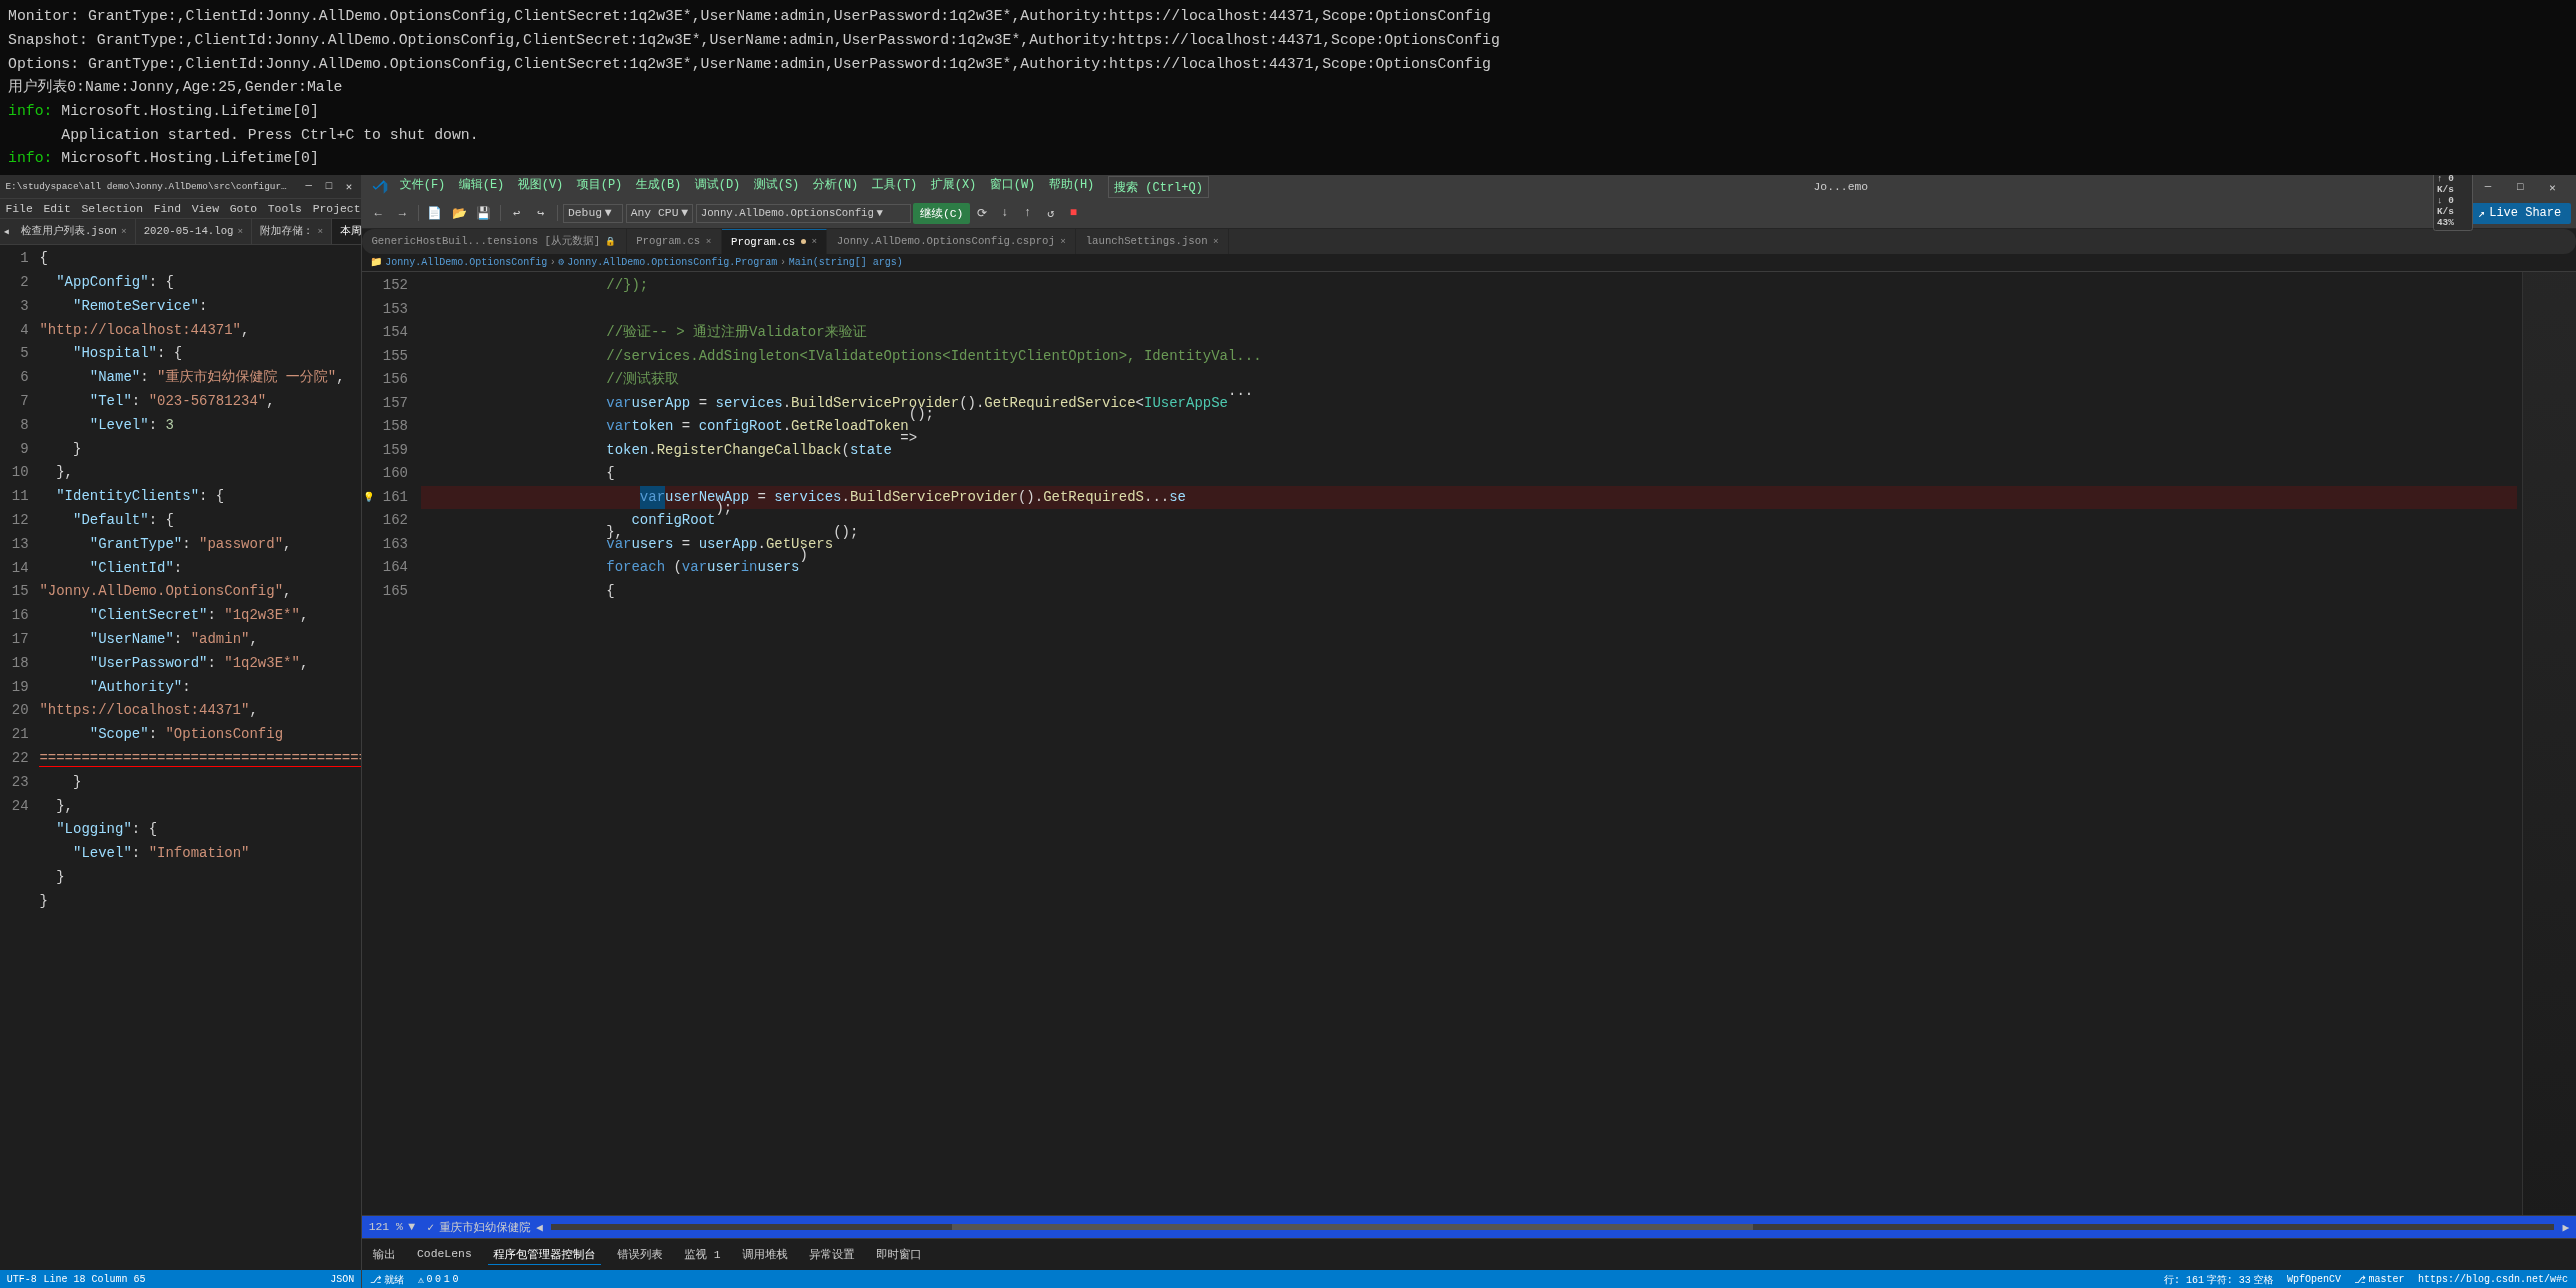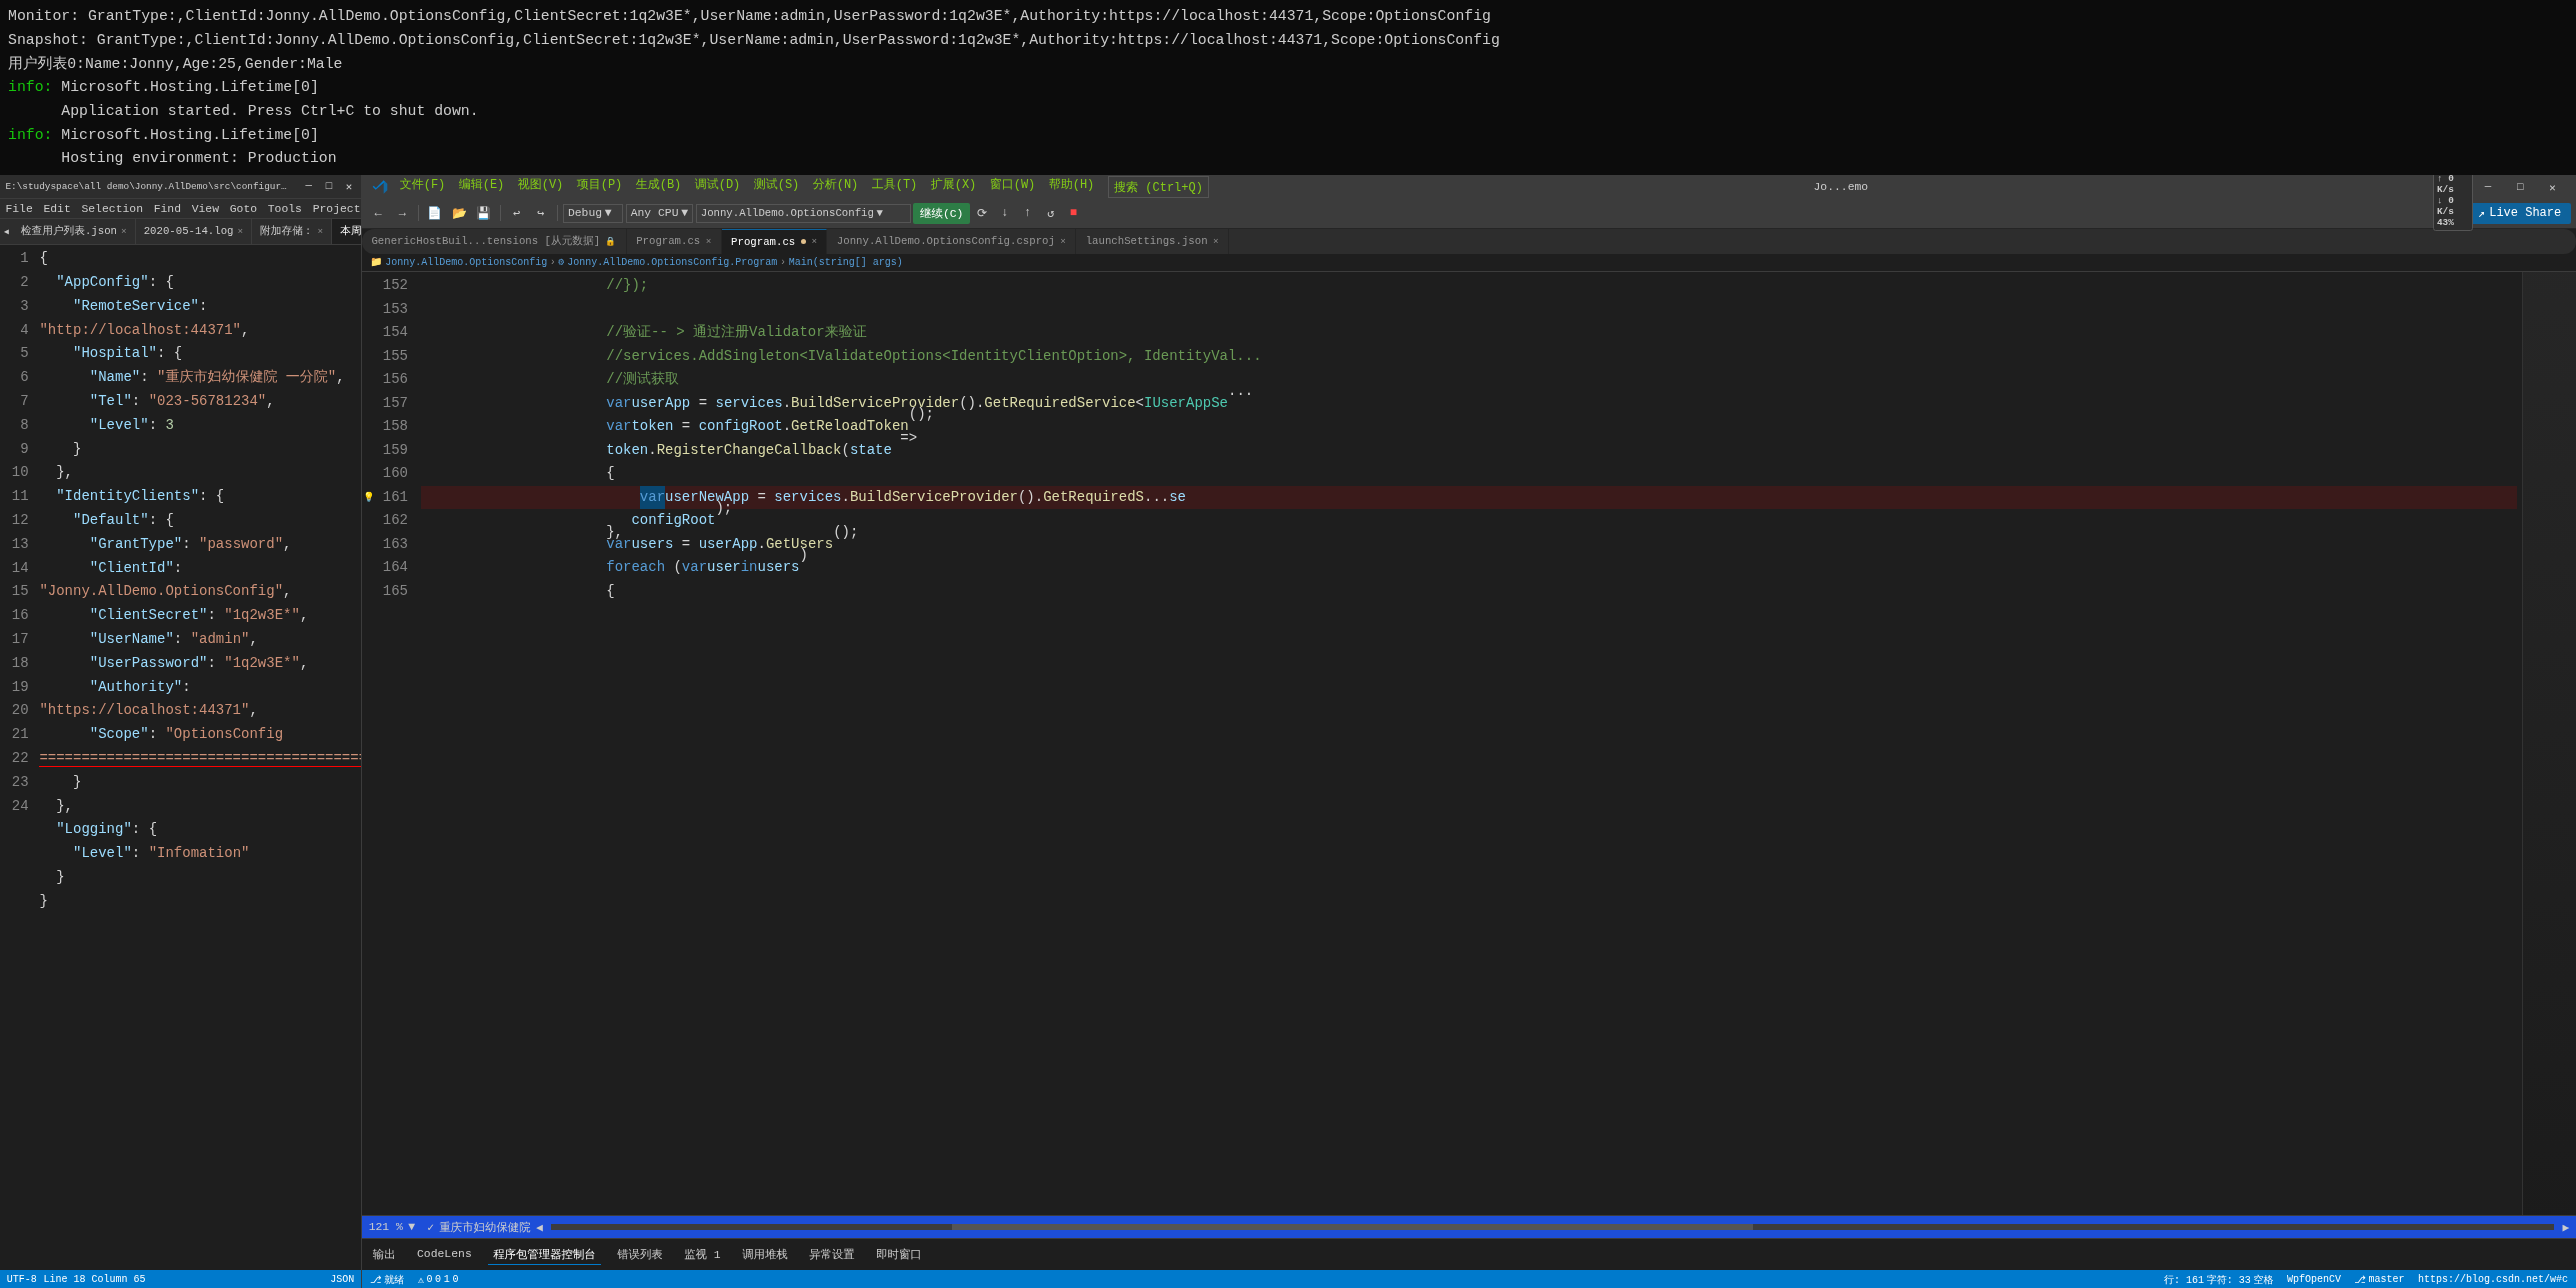--- a/index.html
+++ b/index.html
@@ -189,21 +189,21 @@
 
     .vs-logo svg {
       width: 16px;
       height: 16px;
     }
 
     .vs-menu {
       display: flex;
       gap: 13.4px;
       font-size: 12px;
-      color: #84cc16;
+      color: #86efac;
     }
 
     .vs-title-center {
       flex: 1;
       text-align: center;
       font-size: 11.4px;
       color: #cccccc;
     }
 
     .vs-title-controls {
@@ -500,20 +500,21 @@
       font-size: 8px;
       color: #cccccc;
     }
   </style>
 </head>
 <body>
 
 <div class="terminal-area">
   <div><span class="label">Monitor:    </span>GrantType:,ClientId:Jonny.AllDemo.OptionsConfig,ClientSecret:1q2w3E*,UserName:admin,UserPassword:1q2w3E*,Authority:https://localhost:44371,Scope:OptionsConfig</div>
   <div><span class="label">Snapshot:   </span>GrantType:,ClientId:Jonny.AllDemo.OptionsConfig,ClientSecret:1q2w3E*,UserName:admin,UserPassword:1q2w3E*,Authority:https://localhost:44371,Scope:OptionsConfig</div>
+  <div><span class="label">Options:    </span>GrantType:,ClientId:Jonny.AllDemo.OptionsConfig,ClientSecret:1q2w3E*,UserName:admin,UserPassword:1q2w3E*,Authority:https://localhost:44371,Scope:OptionsConfig</div>
   <div><span class="label">用户列表0:</span>Name:Jonny,Age:25,Gender:Male</div>
   <div><span class="info">info:</span> Microsoft.Hosting.Lifetime[0]</div>
   <div>&nbsp;&nbsp;&nbsp;&nbsp;&nbsp;&nbsp;Application started. Press Ctrl+C to shut down.</div>
   <div><span class="info">info:</span> Microsoft.Hosting.Lifetime[0]</div>
   <div>&nbsp;&nbsp;&nbsp;&nbsp;&nbsp;&nbsp;Hosting environment: Production</div>
 
 </div>
 
 <div class="main-container">
 

